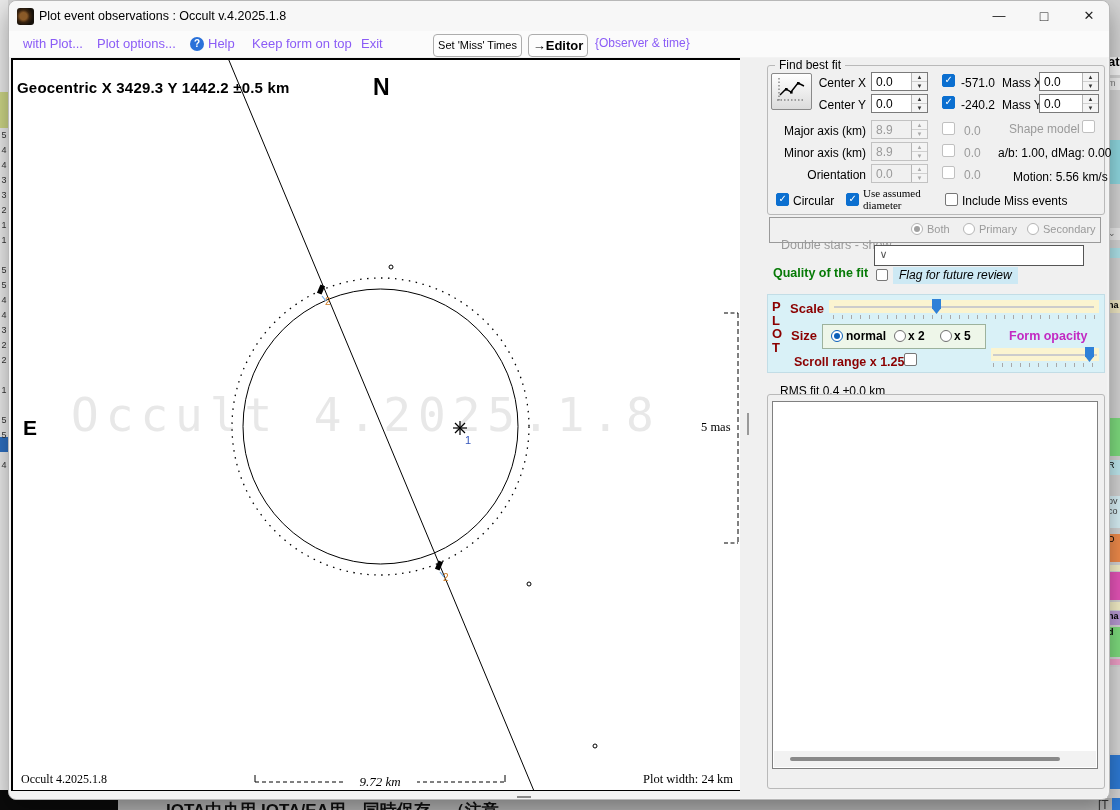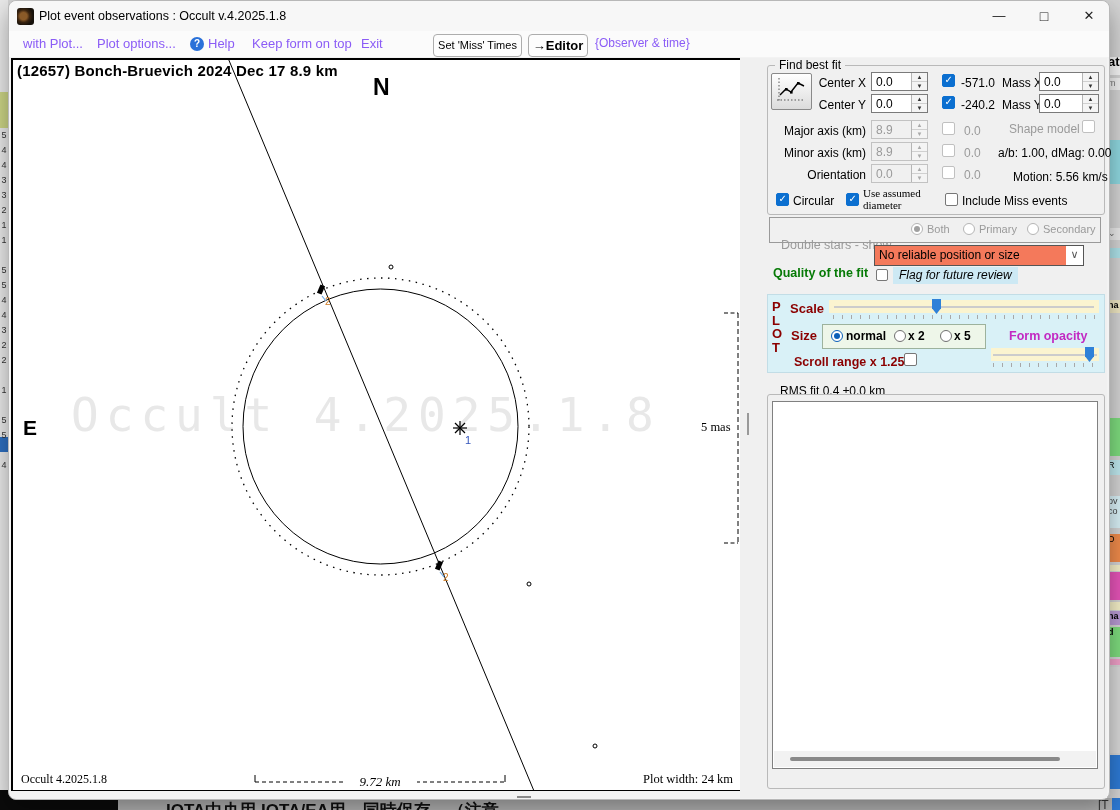--- a/index.html
+++ b/index.html
@@ -178,21 +178,21 @@
 
           <line x1="242" y1="722" x2="492" y2="722" stroke="#000" stroke-width="1" stroke-dasharray="4 3"></line>
           <line x1="242" y1="715" x2="242" y2="722" stroke="#000" stroke-width="1"></line>
           <line x1="492" y1="715" x2="492" y2="722" stroke="#000" stroke-width="1"></line>
 
           <line x1="725" y1="253" x2="725" y2="483" stroke="#000" stroke-width="1" stroke-dasharray="5 3"></line>
           <line x1="711" y1="253" x2="725" y2="253" stroke="#000" stroke-width="1" stroke-dasharray="4 2.5"></line>
           <line x1="711" y1="483" x2="725" y2="483" stroke="#000" stroke-width="1" stroke-dasharray="4 2.5"></line>
         </svg>
 
-        <span class="ptitle" style="left:4px;top:2px;">(12657) Bonch-Bruevich  2024 Dec 17   8.9 km</span>
+        <span class="ptitle" style="left:4px;top:19px;">Geocentric  X  3429.3  Y 1442.2 ±0.5 km</span>
         <span class="abs" style="left:360px;top:14px;font-size:23px;font-weight:bold;">N</span>
         <span class="abs" style="left:10px;top:356px;font-size:21px;font-weight:bold;">E</span>
         <span class="abs" style="left:312px;top:236px;font-size:10px;color:#cc7a22;">2</span>
         <span class="abs" style="left:430px;top:512px;font-size:10px;color:#cc7a22;">2</span>
         <span class="abs" style="left:452px;top:374px;font-size:11px;color:#3355bb;">1</span>
         <span class="abs serif" style="left:688px;top:360px;font-size:12.5px;">5 mas</span>
         <span class="abs serif" style="left:330px;top:714px;width:74px;text-align:center;font-size:13px;font-style:italic;background:#fff;">9.72 km</span>
         <span class="abs serif" style="left:8px;top:712px;font-size:12px;">Occult 4.2025.1.8</span>
         <span class="abs serif" style="left:600px;top:712px;width:120px;text-align:right;font-size:12.5px;">Plot width: 24 km</span>
       </div>
@@ -304,21 +304,20 @@
       <span class="lbl gray" style="left:41px;top:180px;font-weight:normal;font-size:12.5px;">Double stars - show</span>
       <span class="radio sel dis" style="left:171px;top:165px;"></span>
       <span class="lbl gray" style="left:187px;top:165px;font-size:11px;">Both</span>
       <span class="radio dis" style="left:223px;top:165px;"></span>
       <span class="lbl gray" style="left:239px;top:165px;font-size:11px;">Primary</span>
       <span class="radio dis" style="left:287px;top:165px;"></span>
       <span class="lbl gray" style="left:303px;top:165px;font-size:11px;">Secondary</span>
 
       <span class="lbl" style="left:33px;top:208px;font-weight:bold;color:#067a06;font-size:12.5px;">Quality of the fit</span>
       <div class="abs" style="left:134px;top:187px;width:210px;height:21px;border:1px solid #555;background:#fff;display:flex;box-sizing:border-box;">
-        <span style="flex:1;background:#f4795b;font-size:12px;padding:2px 0 0 4px;">No reliable position or size</span>
         <span style="width:17px;text-align:center;color:#555;font-size:11px;padding-top:2px;">∨</span>
       </div>
       <span class="cb" style="left:136px;top:211px;width:12px;height:12px;"></span>
       <span class="lbl" style="left:153px;top:209px;background:#cde9f4;font-style:italic;padding:1px 6px 2px 6px;">Flag for future review</span>
 
       <div class="abs" style="left:27px;top:236px;width:336px;height:77px;background:#d9f1f7;border:1px solid #c2dde6;"></div>
       <span class="lbl pre maroon" style="left:32px;top:242px;font-size:13px;line-height:13.5px;white-space:pre-line;">P
 L
 O
 T</span>

